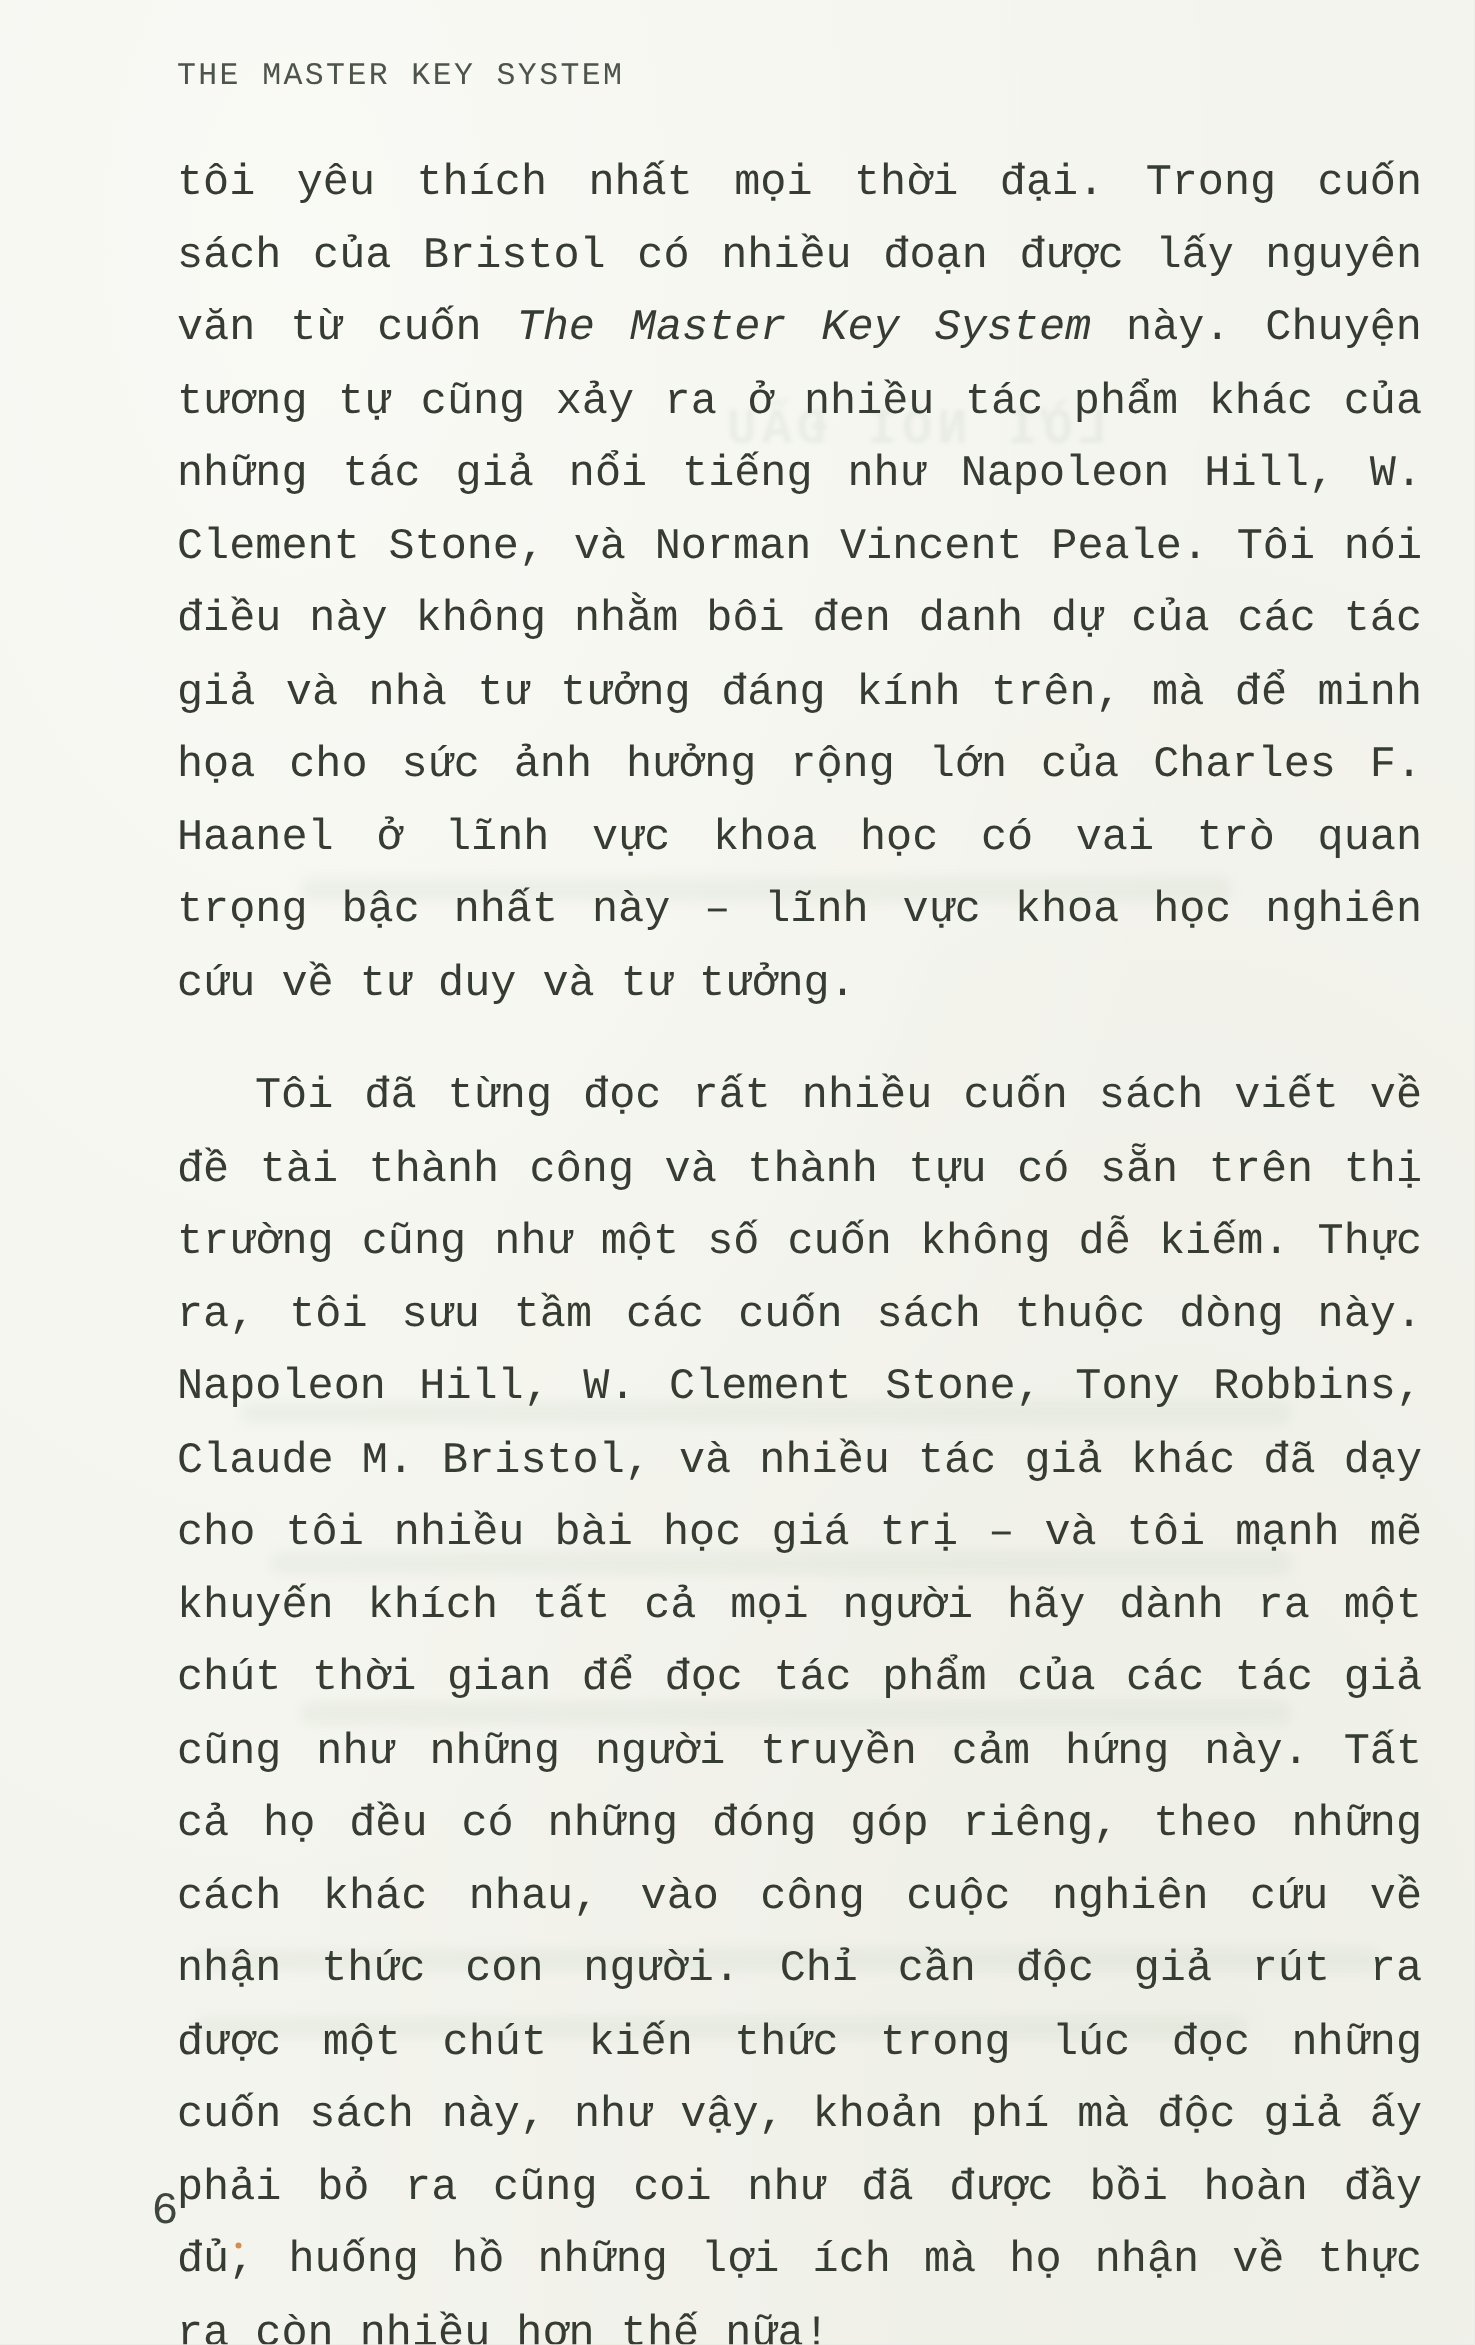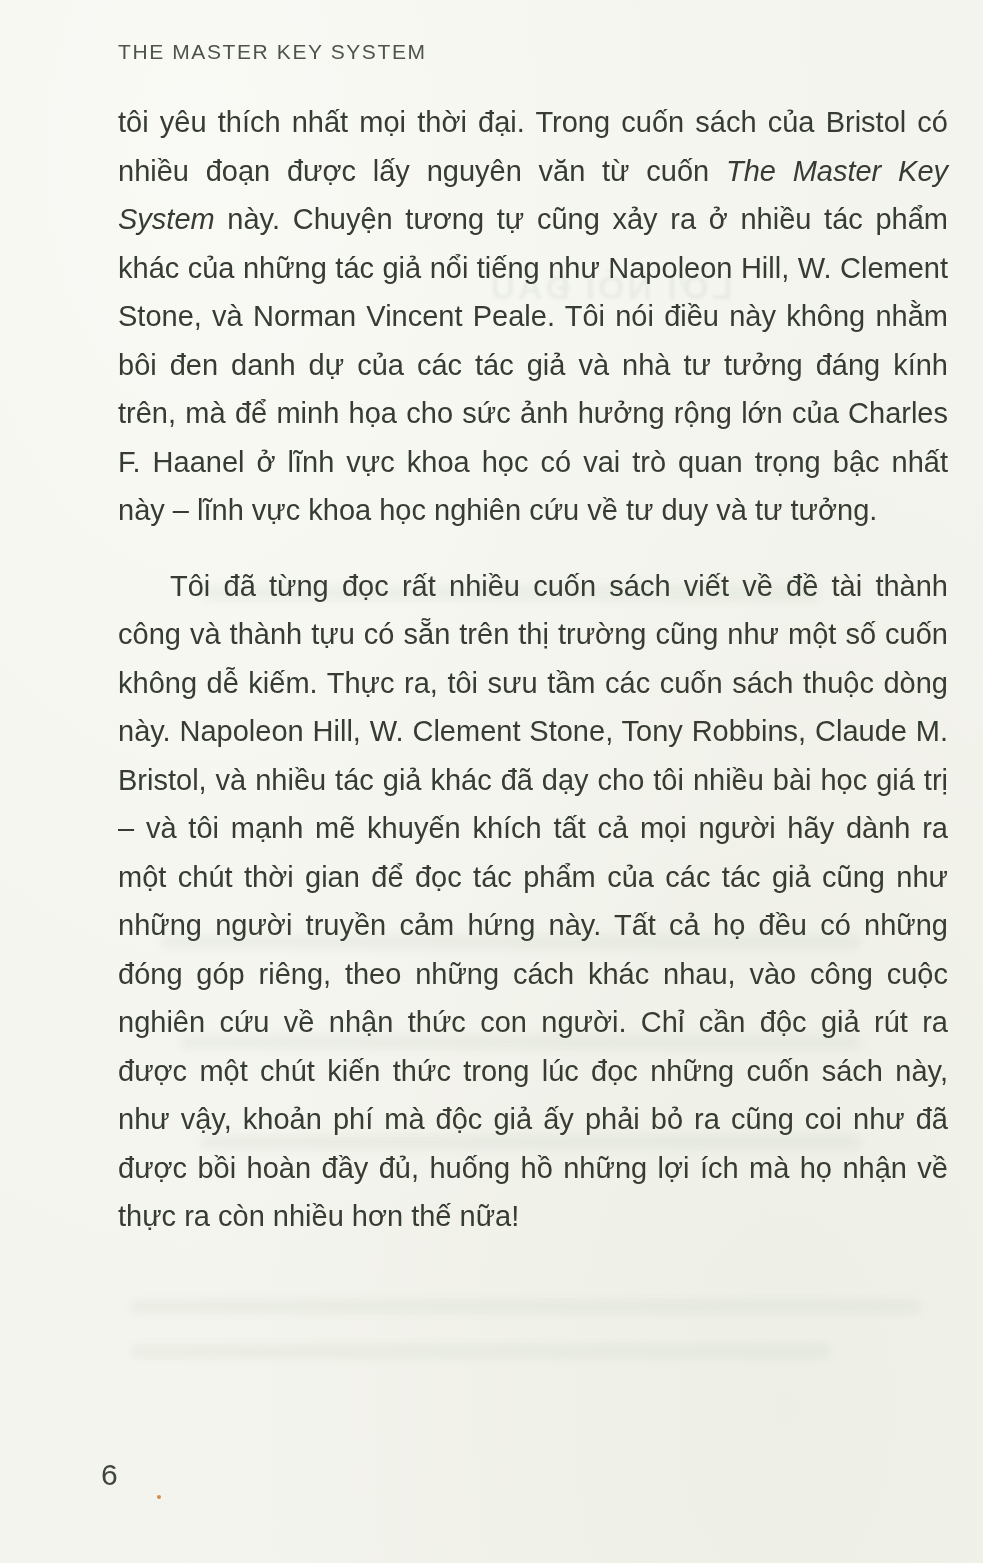--- a/index.html
+++ b/index.html
@@ -9,21 +9,21 @@
   }
   .page {
     position: relative;
     width: 983px;
     height: 1563px;
     background: #f4f4ee;
     background-image:
       radial-gradient(ellipse at 20% 10%, rgba(255,255,252,0.5), rgba(255,255,255,0) 60%),
       radial-gradient(ellipse at 80% 90%, rgba(226,229,216,0.35), rgba(255,255,255,0) 55%);
     overflow: hidden;
-    font-family: Liberation Sans, sans-serif;
+    font-family: Liberation Mono, monospace;
   }
   .running-header {
     position: absolute;
     left: 118px;
     top: 40px;
     font-size: 21px;
     letter-spacing: 1.6px;
     color: #4d544a;
   }
   .body-text {

